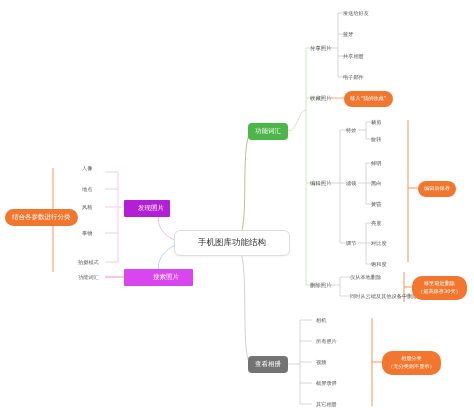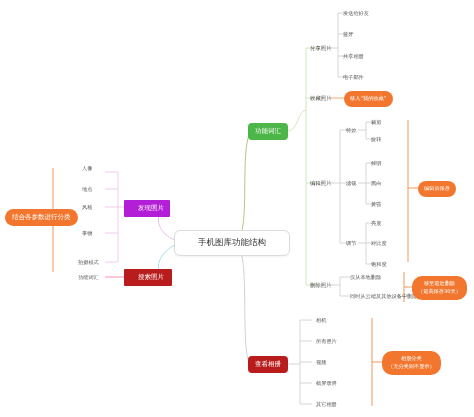--- a/index.html
+++ b/index.html
@@ -137,21 +137,21 @@
   <div class="node leaf" style="left:82px;top:168px;transform:translateY(-50%);">人像</div>
   <div class="node leaf" style="left:82px;top:189px;transform:translateY(-50%);">地点</div>
   <div class="node leaf" style="left:82px;top:207px;transform:translateY(-50%);">风格</div>
   <div class="node leaf" style="left:82px;top:233px;transform:translateY(-50%);">事物</div>
   <div class="node leaf" style="left:78px;top:262px;transform:translateY(-50%);">拍摄模式</div>
 
   <div class="node box" style="left:124px;top:200px;background:#b31fd6;width:46px;">发现照片</div>
 
   <div class="node leaf" style="left:78px;top:277px;transform:translateY(-50%);">功能词汇</div>
 
-  <div class="node box" style="left:124px;top:269px;background:#b91c1c;width:48px;">搜索照片</div>
+  <div class="node box" style="left:124px;top:269px;background:#d946ef;width:69px;">搜索照片</div>
 
   <div class="node rounded" style="left:248px;top:123px;background:#4cb648;width:40px;">功能词汇</div>
 
   <div class="node leaf2" style="left:310px;top:48px;transform:translateY(-50%);">分享照片</div>
   <div class="node leaf" style="left:343px;top:13px;transform:translateY(-50%);">发送给好友</div>
   <div class="node leaf" style="left:343px;top:34px;transform:translateY(-50%);">蓝牙</div>
   <div class="node leaf" style="left:343px;top:56px;transform:translateY(-50%);">共享相册</div>
   <div class="node leaf" style="left:343px;top:77px;transform:translateY(-50%);">电子邮件</div>
 
   <div class="node leaf2" style="left:310px;top:98px;transform:translateY(-50%);">收藏照片</div>
@@ -177,21 +177,21 @@
 
   <div class="node leaf2" style="left:310px;top:285px;transform:translateY(-50%);">删除照片</div>
   <div class="node leaf" style="left:350px;top:277px;transform:translateY(-50%);">仅从本地删除</div>
   <div class="node leaf" style="left:350px;top:296px;transform:translateY(-50%);">同时从云端及其他设备中删除</div>
 
   <div class="node note" style="left:412px;top:276px;background:#f2762e;">
     <div>移至最近删除</div>
     <div>（最高保存30天）</div>
   </div>
 
-  <div class="node rounded" style="left:248px;top:356px;background:#b91c1c;width:40px;">查看相册</div>
+  <div class="node rounded" style="left:248px;top:356px;background:#737373;width:40px;">查看相册</div>
 
   <div class="node leaf" style="left:316px;top:320px;transform:translateY(-50%);">相机</div>
   <div class="node leaf" style="left:316px;top:341px;transform:translateY(-50%);">所有照片</div>
   <div class="node leaf" style="left:316px;top:362px;transform:translateY(-50%);">视频</div>
   <div class="node leaf" style="left:316px;top:383px;transform:translateY(-50%);">截屏录屏</div>
   <div class="node leaf" style="left:316px;top:404px;transform:translateY(-50%);">其它相册</div>
 
   <div class="node note" style="left:382px;top:351px;background:#f2762e;">
     <div>相册分类</div>
     <div>（无分类则不显示）</div>

